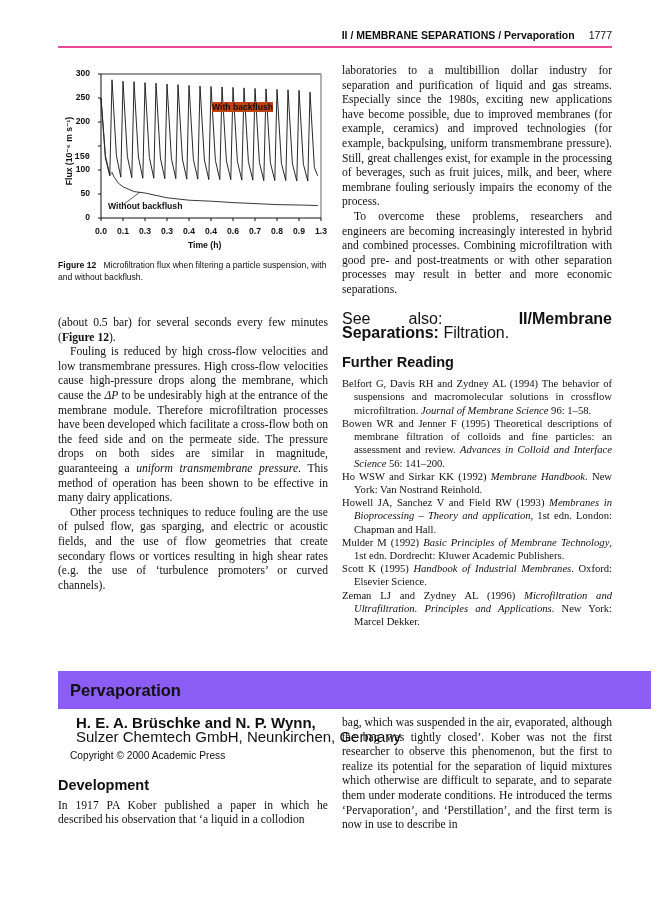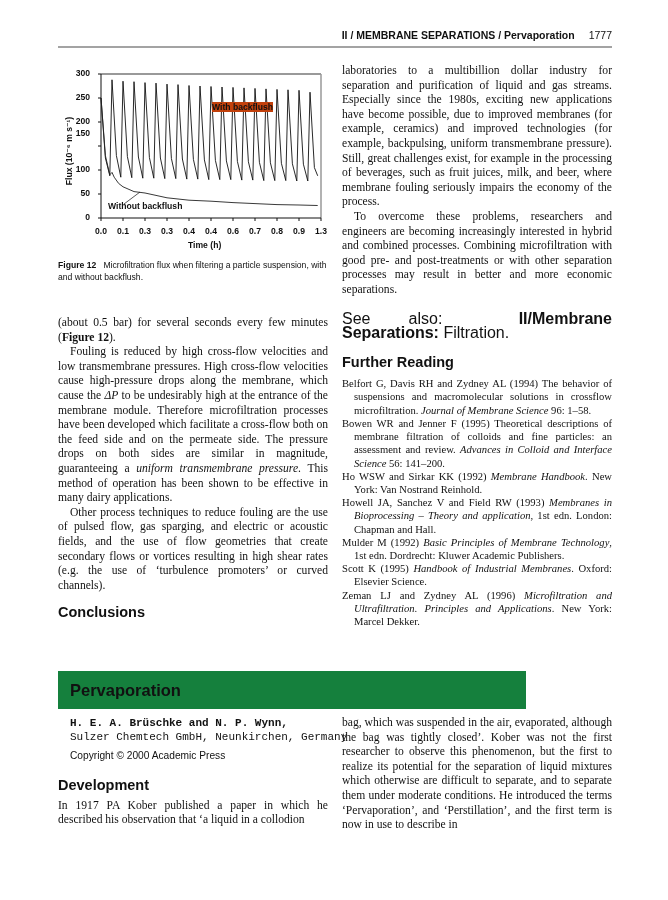--- a/index.html
+++ b/index.html
@@ -1,38 +1,38 @@
 <!DOCTYPE html>
 <html><head>
 <meta charset="utf-8">
 <style>
   html, body { margin:0; padding:0; background:#fff; }
   body { width:668px; height:900px; position:relative; overflow:hidden; color:#111; }
   .sans { font-family: "Liberation Sans", "DejaVu Sans", sans-serif; }
   .serif { font-family: "Liberation Serif", "DejaVu Serif", serif; }
   .running-head { position:absolute; left:58px; top:29px; width:554px; height:17px;
-    border-bottom:2px solid #a3a3a3; font-size:10.5px; font-weight:bold; text-align:right; }
+    border-bottom:2px solid #ec4899; font-size:10.5px; font-weight:bold; text-align:right; }
   .running-head .pg { font-weight:normal; margin-left:14px; }
   .col { position:absolute; font-size:11.6px; line-height:14.6px; text-align:justify; }
   .col p { margin:0; }
   .indent { text-indent:12px; }
   .h2 { font-size:14.5px; font-weight:bold; margin:0; }
   .caption { position:absolute; left:58px; top:260px; width:278px; font-size:8.6px; line-height:11.5px; }
   .caption b { font-weight:bold; }
   .fig { position:absolute; left:58px; top:64px; width:278px; height:190px; }
   .fig .ytick { position:absolute; font-size:8.6px; text-align:right; width:26px; left:6px; }
   .fig .xtick { position:absolute; font-size:8.6px; width:24px; text-align:center; top:162px; font-weight:bold; }
   .fig .ytick { font-weight:bold; }
   .ylabel { position:absolute; left:-44px; top:82px; transform:rotate(-90deg); font-size:8.6px; width:110px; text-align:center; font-weight:bold; }
   .xlabel { position:absolute; left:130px; top:176px; font-size:8.6px; font-weight:bold; }
   .annot { position:absolute; font-size:8.6px; font-weight:bold; background:#c2410c; }
   .ref { padding-left:12px; text-indent:-12px; text-align:justify; }
-  .banner { position:absolute; left:58px; top:671px; width:468px; height:38px; background:#15803d; }
+  .banner { position:absolute; left:58px; top:671px; width:593px; height:38px; background:#8b5cf6; }
   .banner span { position:absolute; left:12px; top:10px; font-size:16.5px; font-weight:bold; }
-  .affil { position:absolute; left:70px; top:716px; font-size:11px; line-height:14px;font-family:Liberation Mono, monospace; }
+  .affil { position:absolute; left:76px; top:716px; font-size:15px; line-height:14px; }
   .affil .names { font-weight:bold; }
   .copyright { position:absolute; left:70px; top:750px; font-size:10.2px; }
 </style>
 </head>
 <body>
 
 <div class="running-head sans">
   <span>II / MEMBRANE SEPARATIONS / Pervaporation</span><span class="pg">1777</span>
 </div>
 
@@ -67,21 +67,21 @@
       </g>
     <polyline id="series-with" fill="none" stroke="#111" stroke-width="0.9" points="43.0,34.0 47.4,94.0 51.8,111.8 54.0,15.8 58.4,91.6 62.8,113.2 65.0,17.2 69.4,92.6 73.8,113.7 76.0,17.7 80.4,93.0 84.8,114.2 87.0,18.6 91.4,93.5 95.8,114.2 98.0,19.1 102.4,94.0 106.8,114.6 109.0,20.1 113.4,94.5 117.8,114.6 120.0,20.6 124.4,95.0 128.8,115.1 131.0,21.5 135.4,95.4 139.8,115.1 142.0,22.0 146.4,95.9 150.8,115.6 153.0,22.5 157.4,96.4 161.8,115.6 164.0,23.0 168.4,96.9 172.8,115.6 175.0,23.4 179.4,97.4 183.8,116.1 186.0,23.9 190.4,97.8 194.8,116.1 197.0,24.4 201.4,98.3 205.8,116.6 208.0,24.9 212.4,98.8 216.8,116.6 219.0,25.4 223.4,99.3 227.8,116.6 230.0,25.8 234.4,99.8 238.8,117.0 241.0,26.3 245.4,100.2 249.8,117.0 252.0,28.2 256.4,103.6 259.7,111.8"></polyline>
     <polyline id="series-without" fill="none" stroke="#222" stroke-width="0.9" points="43.0,34.0 47.4,91.6 51.8,110.8 54.0,108.4 56.2,113.2 60.6,119.4 65.0,122.8 76.0,127.6 87.0,129.0 98.0,131.4 109.0,133.8 131.0,136.2 153.0,137.2 175.0,138.6 197.0,139.6 219.0,140.6 241.0,141.0 259.7,141.5"></polyline>
     <line x1="66" y1="140" x2="82" y2="128" stroke="#111" stroke-width="0.7"></line>
   </svg>
   <div class="ylabel">Flux (10⁻⁶ m s⁻¹)</div>
   <div id="ytick-labels">
       <div class="ytick" style="top: 4px;">300</div>
       <div class="ytick" style="top: 28px; text-align: right;">250</div>
       <div class="ytick" style="top: 52px;">200</div>
-      <div class="ytick" style="top: 64px;">150</div>
+      <div class="ytick" style="top: 88px; font-family: Liberation Mono, monospace;">150</div>
       <div class="ytick" style="top: 100px;">100</div>
       <div class="ytick" style="top: 124px;">50</div>
       <div class="ytick" style="top: 148px;">0</div>
     </div>
   <div id="xtick-labels">
       <div class="xtick" style="left: 31px;">0.0</div>
       <div class="xtick" style="left: 53px;">0.1</div>
       <div class="xtick" style="left: 75px;">0.3</div>
       <div class="xtick" style="left: 97px;">0.3</div>
       <div class="xtick" style="left: 119px;">0.4</div>
@@ -98,21 +98,20 @@
 </div>
 
 <div class="caption sans">
   <b>Figure 12</b>&nbsp;&nbsp; <span>Microfiltration flux when filtering a particle suspension, with and without backflush.</span>
 </div>
 
 <div class="col serif" style="left:58px;top:316px;width:270px;">
   <p><span>(about 0.5 bar) for several seconds every few minutes (</span><b>Figure 12</b><span>).</span></p>
   <p class="indent"><span>Fouling is reduced by high cross-flow velocities and low transmembrane pressures. High cross-flow velocities cause high-pressure drops along the membrane, which cause the </span><i>ΔP</i><span> to be undesirably high at the entrance of the membrane module. Therefore microfiltration processes have been developed which facilitate a cross-flow both on the feed side and on the permeate side. The pressure drops on both sides are similar in magnitude, guaranteeing a </span><i>uniform transmembrane pressure</i><span>. This method of operation has been shown to be effective in many dairy applications.</span></p>
   <p class="indent">Other process techniques to reduce fouling are the use of pulsed flow, gas sparging, and electric or acoustic fields, and the use of flow geometries that create secondary flows or vortices resulting in high shear rates (e.g. the use of ‘turbulence promoters’ or curved channels).</p>
-  <p class="h2 sans" style="margin-top:12px;margin-bottom:10px;">Conclusions</p>
 </div>
 
 <div class="col serif" style="left:342px;top:64px;width:270px;">
   <p>laboratories to a multibillion dollar industry for separation and purification of liquid and gas streams. Especially since the 1980s, exciting new applications have become possible, due to improved membranes (for example, ceramics) and improved technologies (for example, backpulsing, uniform transmembrane pressure). Still, great challenges exist, for example in the processing of beverages, such as fruit juices, milk, and beer, where membrane fouling seriously impairs the economy of the process.</p>
   <p class="indent">To overcome these problems, researchers and engineers are becoming increasingly interested in hybrid and combined processes. Combining microfiltration with good pre- and post-treatments or with other separation processes may result in better and more economic separations.</p>
   <p class="sans" style="margin-top:14px;font-size:16px;">
     <span>See also:</span>&nbsp; <b>II/Membrane Separations:</b> <span>Filtration.</span>
   </p>
   <p class="h2 sans" style="margin-top:14px;margin-bottom:8px;">Further Reading</p>
   <div id="refs" style="font-size:10.6px;line-height:13.2px;">

